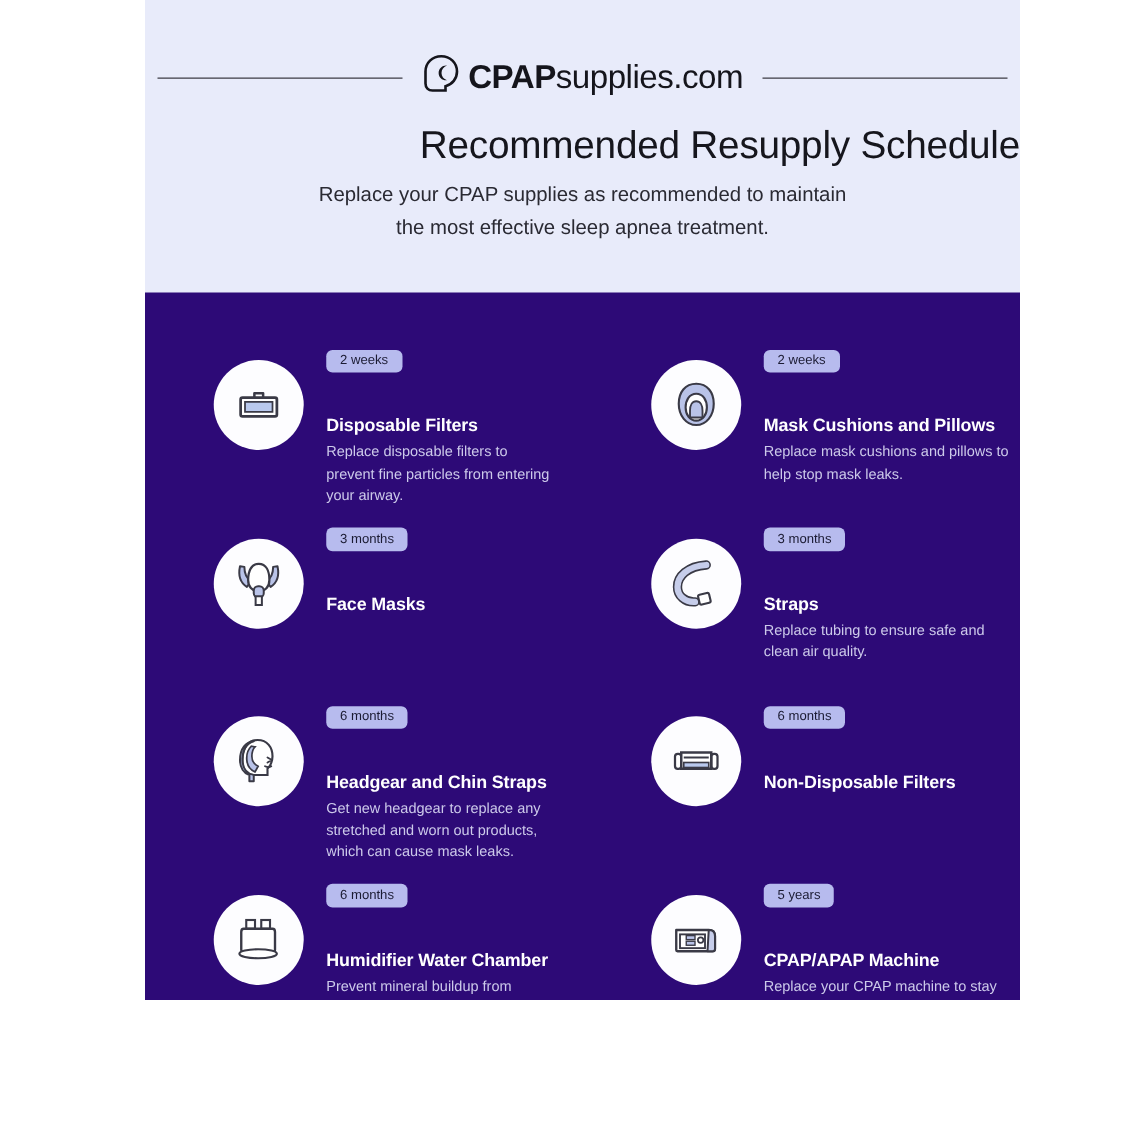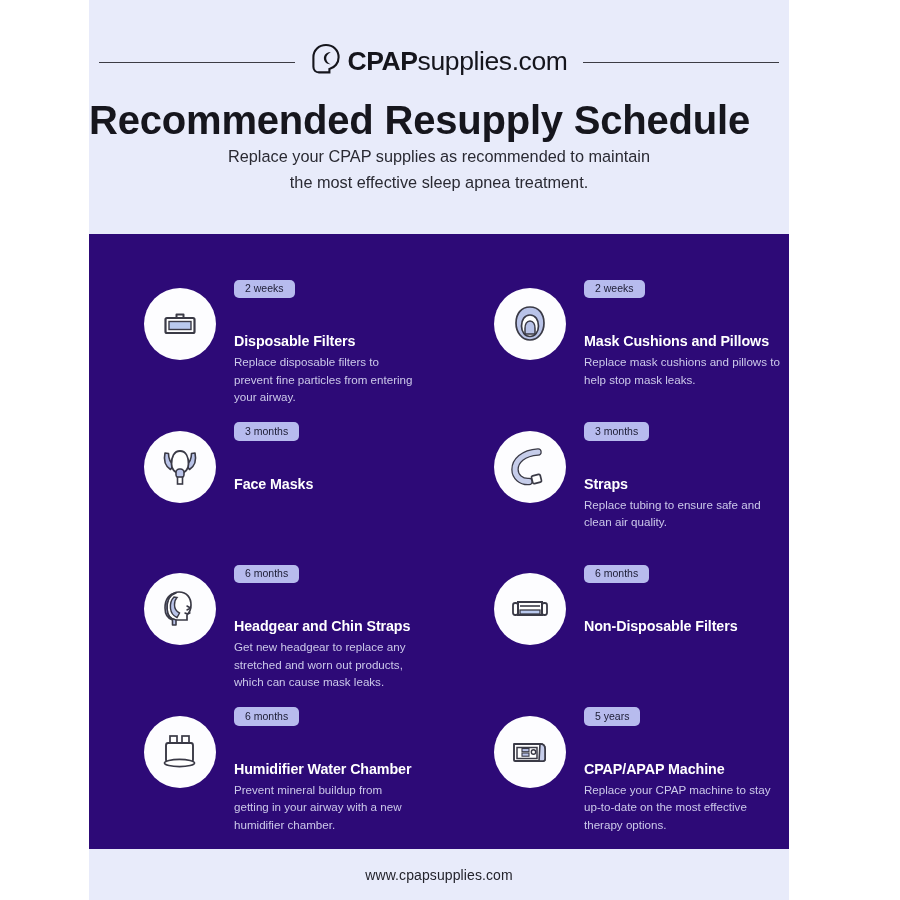--- a/index.html
+++ b/index.html
@@ -8,24 +8,24 @@
   }
   body {
     width: 900px;
     height: 900px;
     background: #ffffff;
     font-family: "Liberation Sans", sans-serif;
     overflow: hidden;
   }
   #page {
     position: absolute;
-    left: 89px;
+    left: 116px;
     top: 0;
     width: 700px;
-    height: 900px;
+    height: 800px;
     background: #e8ebfa;
     overflow: hidden;
   }
 
   
   .header {
     position: relative;
     height: 234px;
     background: #e8ebfa;
   }
@@ -61,23 +61,23 @@
     white-space: nowrap;
   }
   .logo-text b { font-weight: 700; }
   .logo-text span { font-weight: 400; }
 
   .title {
     position: absolute;
     left: 0;
     top: 98px;
     width: 700px;
-    text-align: left;
-    font-size: 40px;
-    font-weight: 700;
+    text-align: right;
+    font-size: 31px;
+    font-weight: 400;
     color: #16161d;
     letter-spacing: -0.2px;
   }
   .subtitle {
     position: absolute;
     left: 0;
     top: 143px;
     width: 700px;
     text-align: center;
     font-size: 16.3px;

